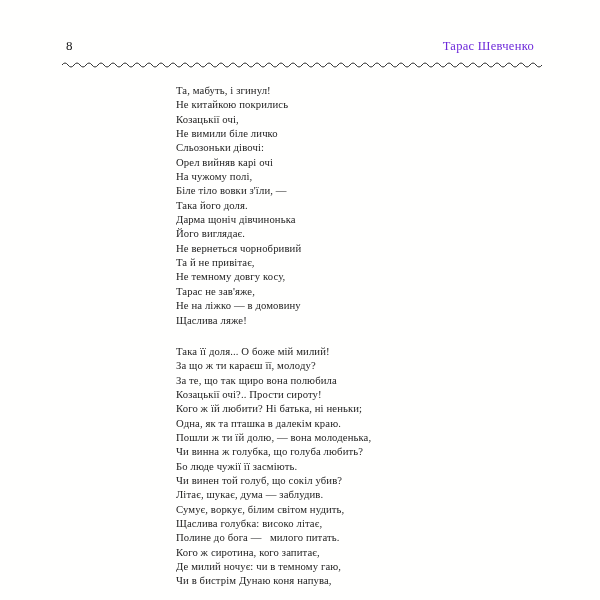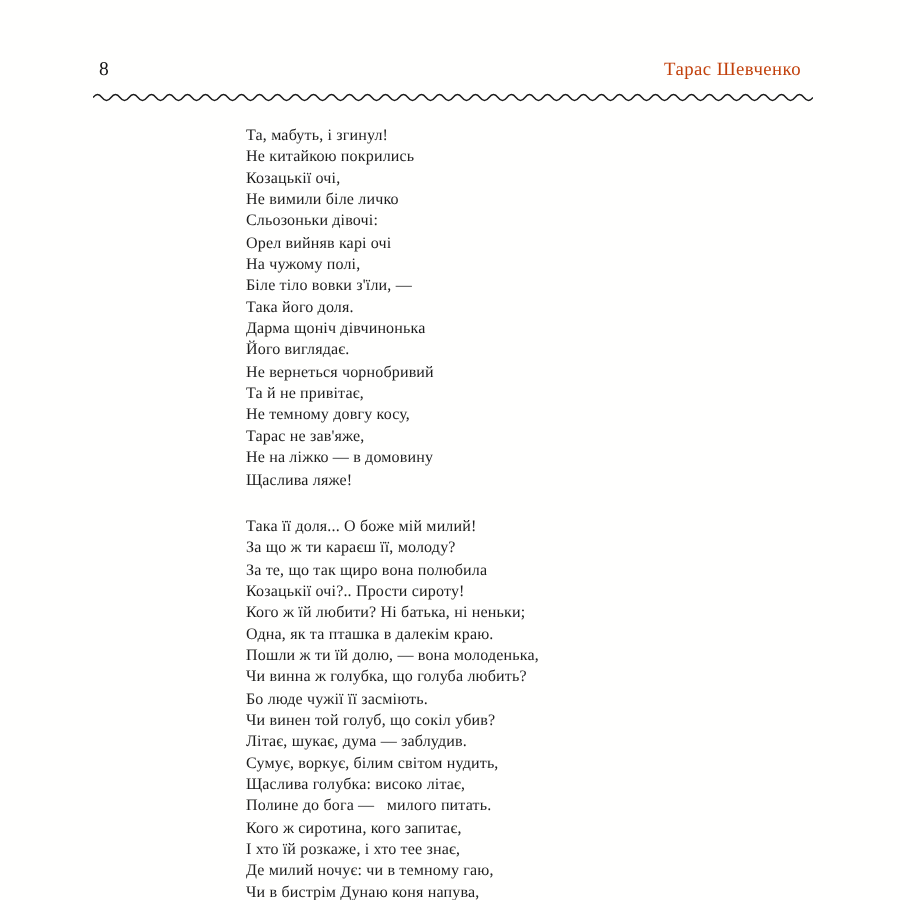--- a/index.html
+++ b/index.html
@@ -29,37 +29,37 @@
     padding: 0 6px;
     margin-top: 8px;
   }
   .page-number {
     font-size: 13px;
     color: #141414;
     letter-spacing: 0.5px;
   }
   .author-name {
     font-size: 12.5px;
-    color: #c2410c;
+    color: #6d28d9;
     letter-spacing: 0.3px;
   }
   .rule-wrap {
     margin-top: 7px;
     padding: 0 2px;
     line-height: 0;
   }
   .rule-wrap svg {
     display: block;
   }
   .poem {
     margin-top: 14px;
     padding-left: 100px;
   }
   .stanza {
-    margin: 0 0 17px 4px;
+    margin: 0 0 17px 16px;
   }
   .stanza:last-child {
     margin-bottom: 0;
   }
   .line {
     font-size: 10.7px;
     line-height: 14.35px;
     white-space: pre;
     color: #1d1d1d;
     letter-spacing: 0.01em;
@@ -112,20 +112,19 @@
       <div class="line">Одна, як та пташка в далекім краю.</div>
       <div class="line">Пошли ж ти їй долю, — вона молоденька,</div>
       <div class="line">Чи винна ж голубка, що голуба любить?</div>
       <div class="line">Бо люде чужії її засміють.</div>
       <div class="line">Чи винен той голуб, що сокіл убив?</div>
       <div class="line">Літає, шукає, дума — заблудив.</div>
       <div class="line">Сумує, воркує, білим світом нудить,</div>
       <div class="line">Щаслива голубка: високо літає,</div>
       <div class="line">Полине до бога —   милого питать.</div>
       <div class="line">Кого ж сиротина, кого запитає,</div>
-      <div class="line">І хто їй розкаже, і хто тее знає,</div>
       <div class="line">Де милий ночує: чи в темному гаю,</div>
       <div class="line">Чи в бистрім Дунаю коня напува,</div>
 
     </div>
 
   </div>
 </div>
 
 </body></html>

